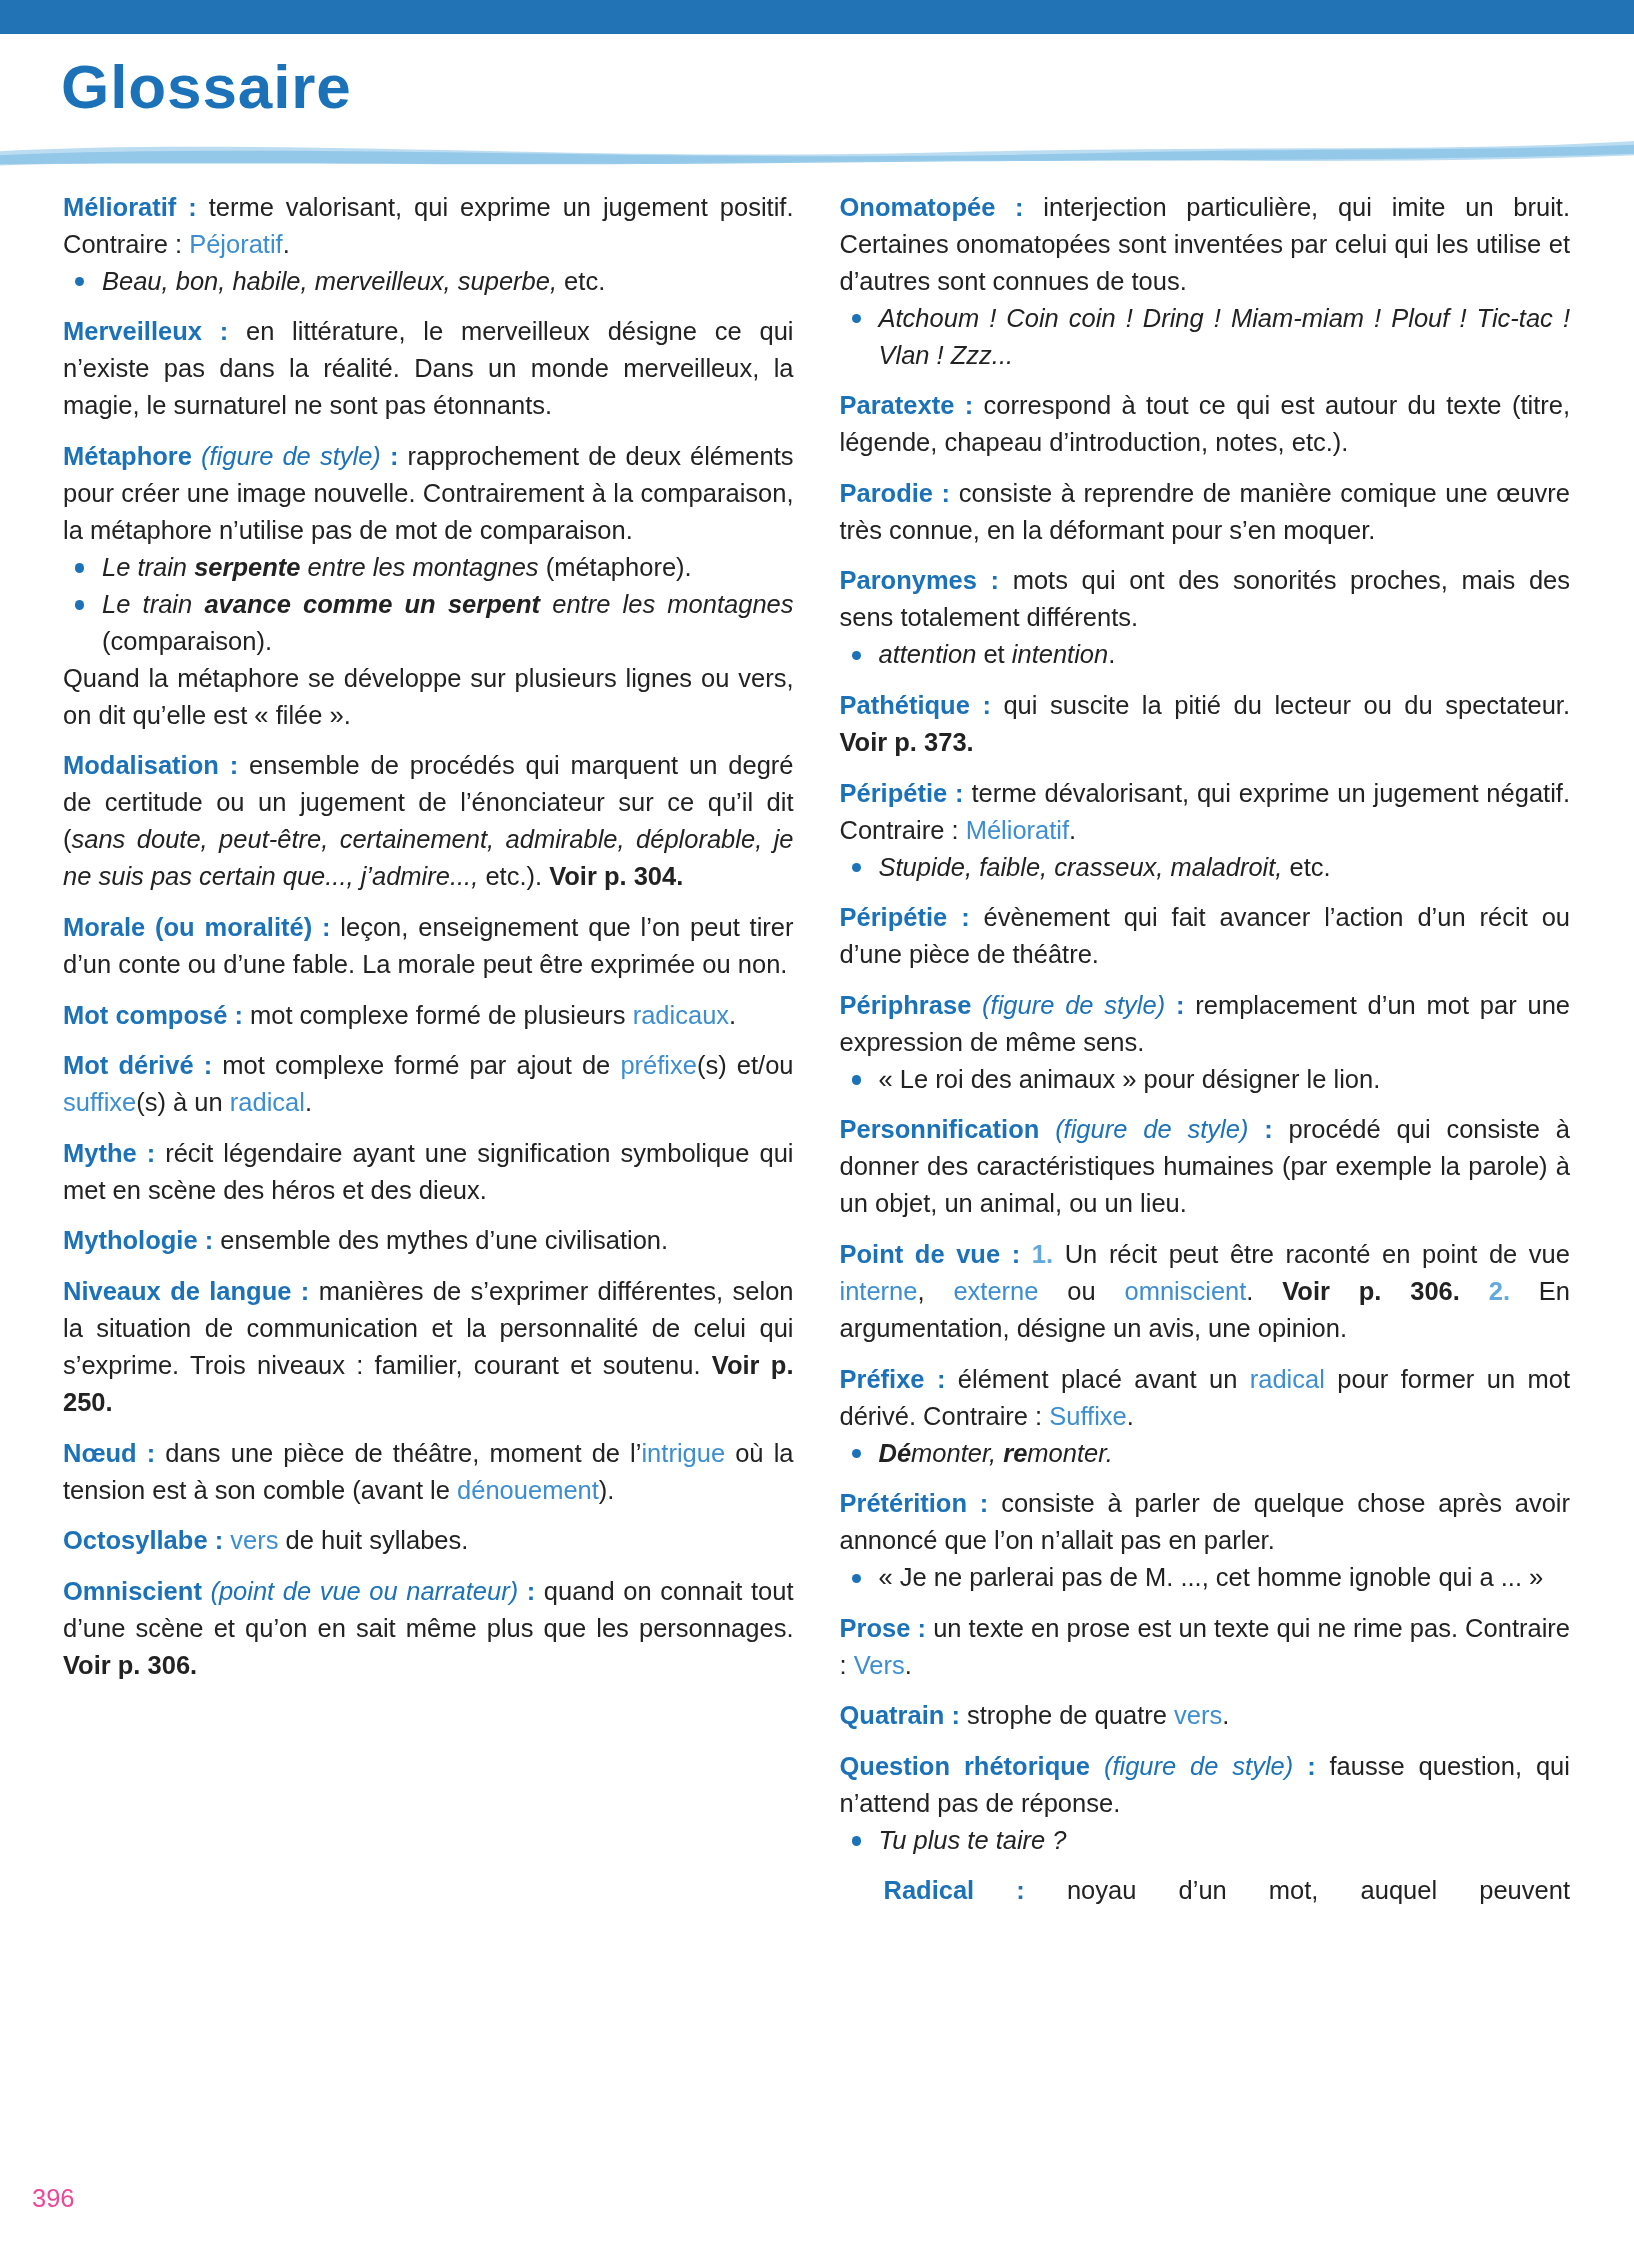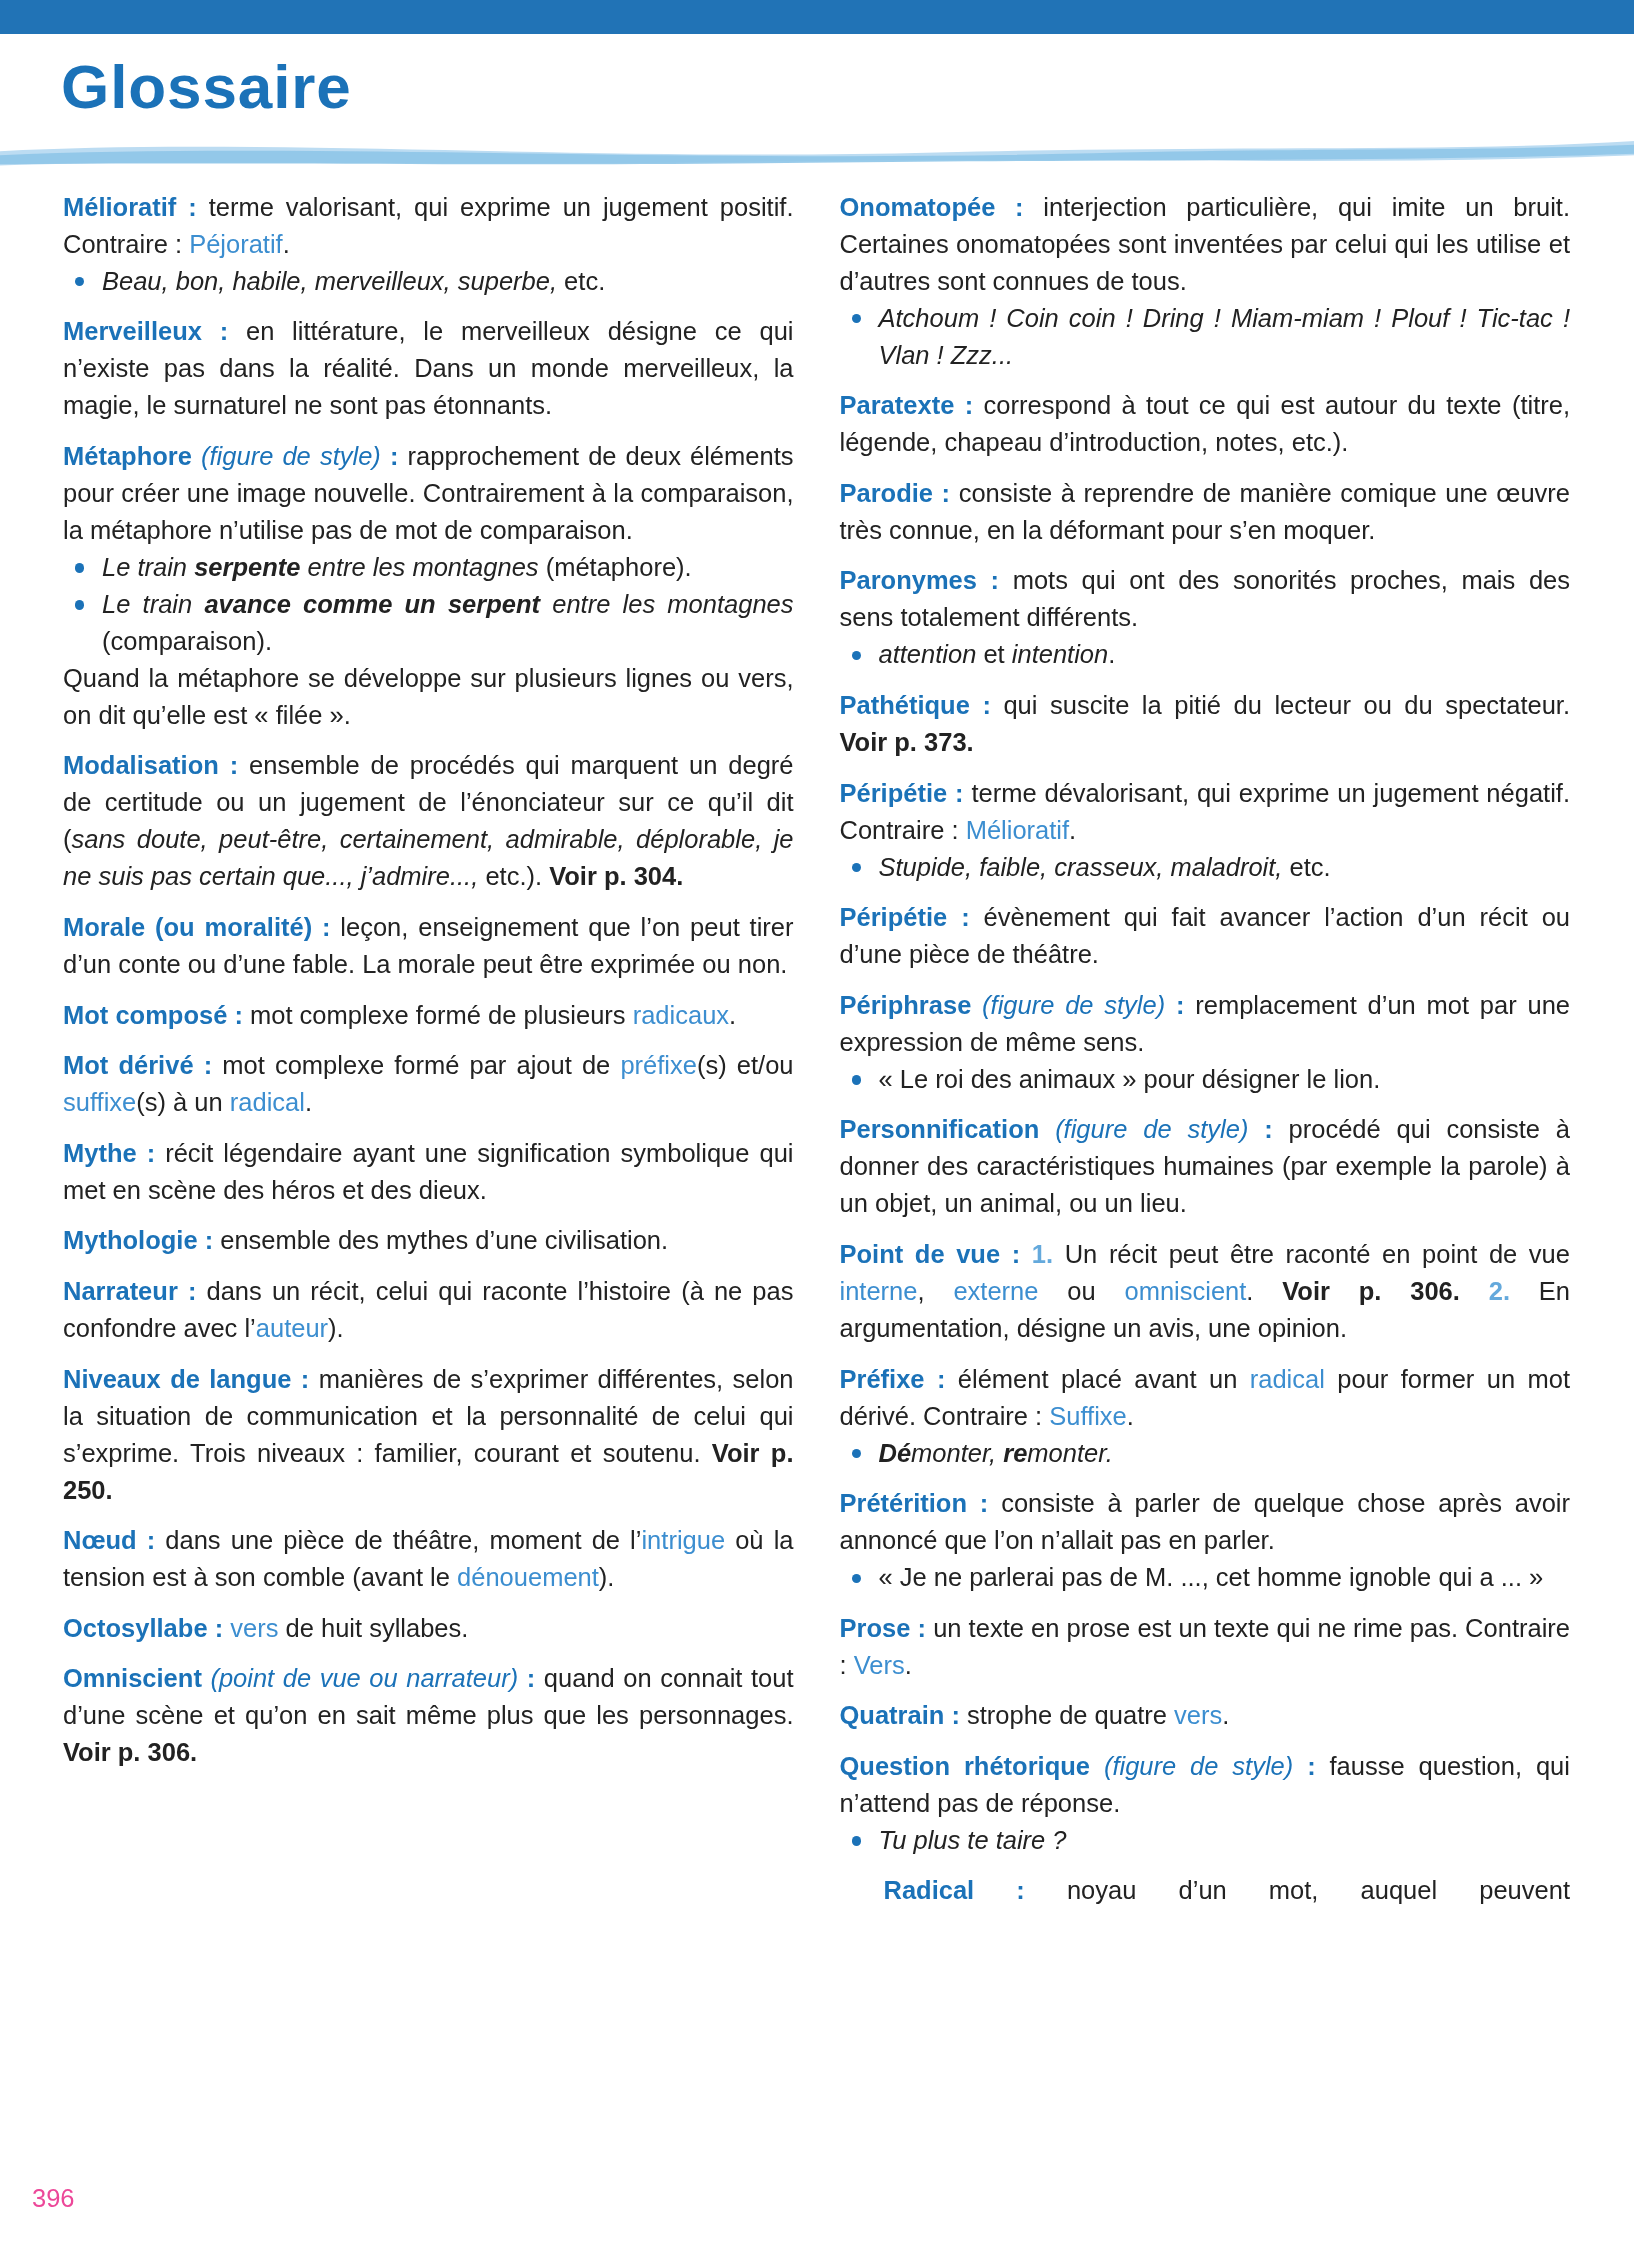--- a/index.html
+++ b/index.html
@@ -87,23 +87,20 @@
         <div class="entry">
           <div class="para"><span class="s-term">Mot dérivé : </span><span class="s-n">mot complexe formé par ajout de </span><span class="s-link">préfixe</span><span class="s-n">(s) et/ou </span><span class="s-link">suffixe</span><span class="s-n">(s) à un </span><span class="s-link">radical</span><span class="s-n">.</span></div>
         </div>
         <div class="entry">
           <div class="para"><span class="s-term">Mythe : </span><span class="s-n">récit légendaire ayant une signification symbolique qui met en scène des héros et des dieux.</span></div>
         </div>
         <div class="entry">
           <div class="para"><span class="s-term">Mythologie : </span><span class="s-n">ensemble des mythes d’une civilisation.</span></div>
         </div>
         <div class="entry">
-          <div class="para"><span class="s-term">Narrateur : </span><span class="s-n">dans un récit, celui qui raconte l’histoire (à ne pas confondre avec l’</span><span class="s-link">auteur</span><span class="s-n">).</span></div>
-        </div>
-        <div class="entry">
           <div class="para"><span class="s-term">Niveaux de langue : </span><span class="s-n">manières de s’exprimer différentes, selon la situation de communication et la personnalité de celui qui s’exprime. Trois niveaux : familier, courant et soutenu. </span><span class="s-b">Voir p. 250.</span></div>
         </div>
         <div class="entry">
           <div class="para"><span class="s-term">Nœud : </span><span class="s-n">dans une pièce de théâtre, moment de l’</span><span class="s-link">intrigue</span><span class="s-n"> où la tension est à son comble (avant le </span><span class="s-link">dénouement</span><span class="s-n">).</span></div>
         </div>
         <div class="entry">
           <div class="para"><span class="s-term">Octosyllabe : </span><span class="s-link">vers</span><span class="s-n"> de huit syllabes.</span></div>
         </div>
         <div class="entry">
           <div class="para"><span class="s-term">Omniscient </span><span class="s-qual">(point de vue ou narrateur)</span><span class="s-term"> : </span><span class="s-n">quand on connait tout d’une scène et qu’on en sait même plus que les personnages. </span><span class="s-b">Voir p. 306.</span></div>

